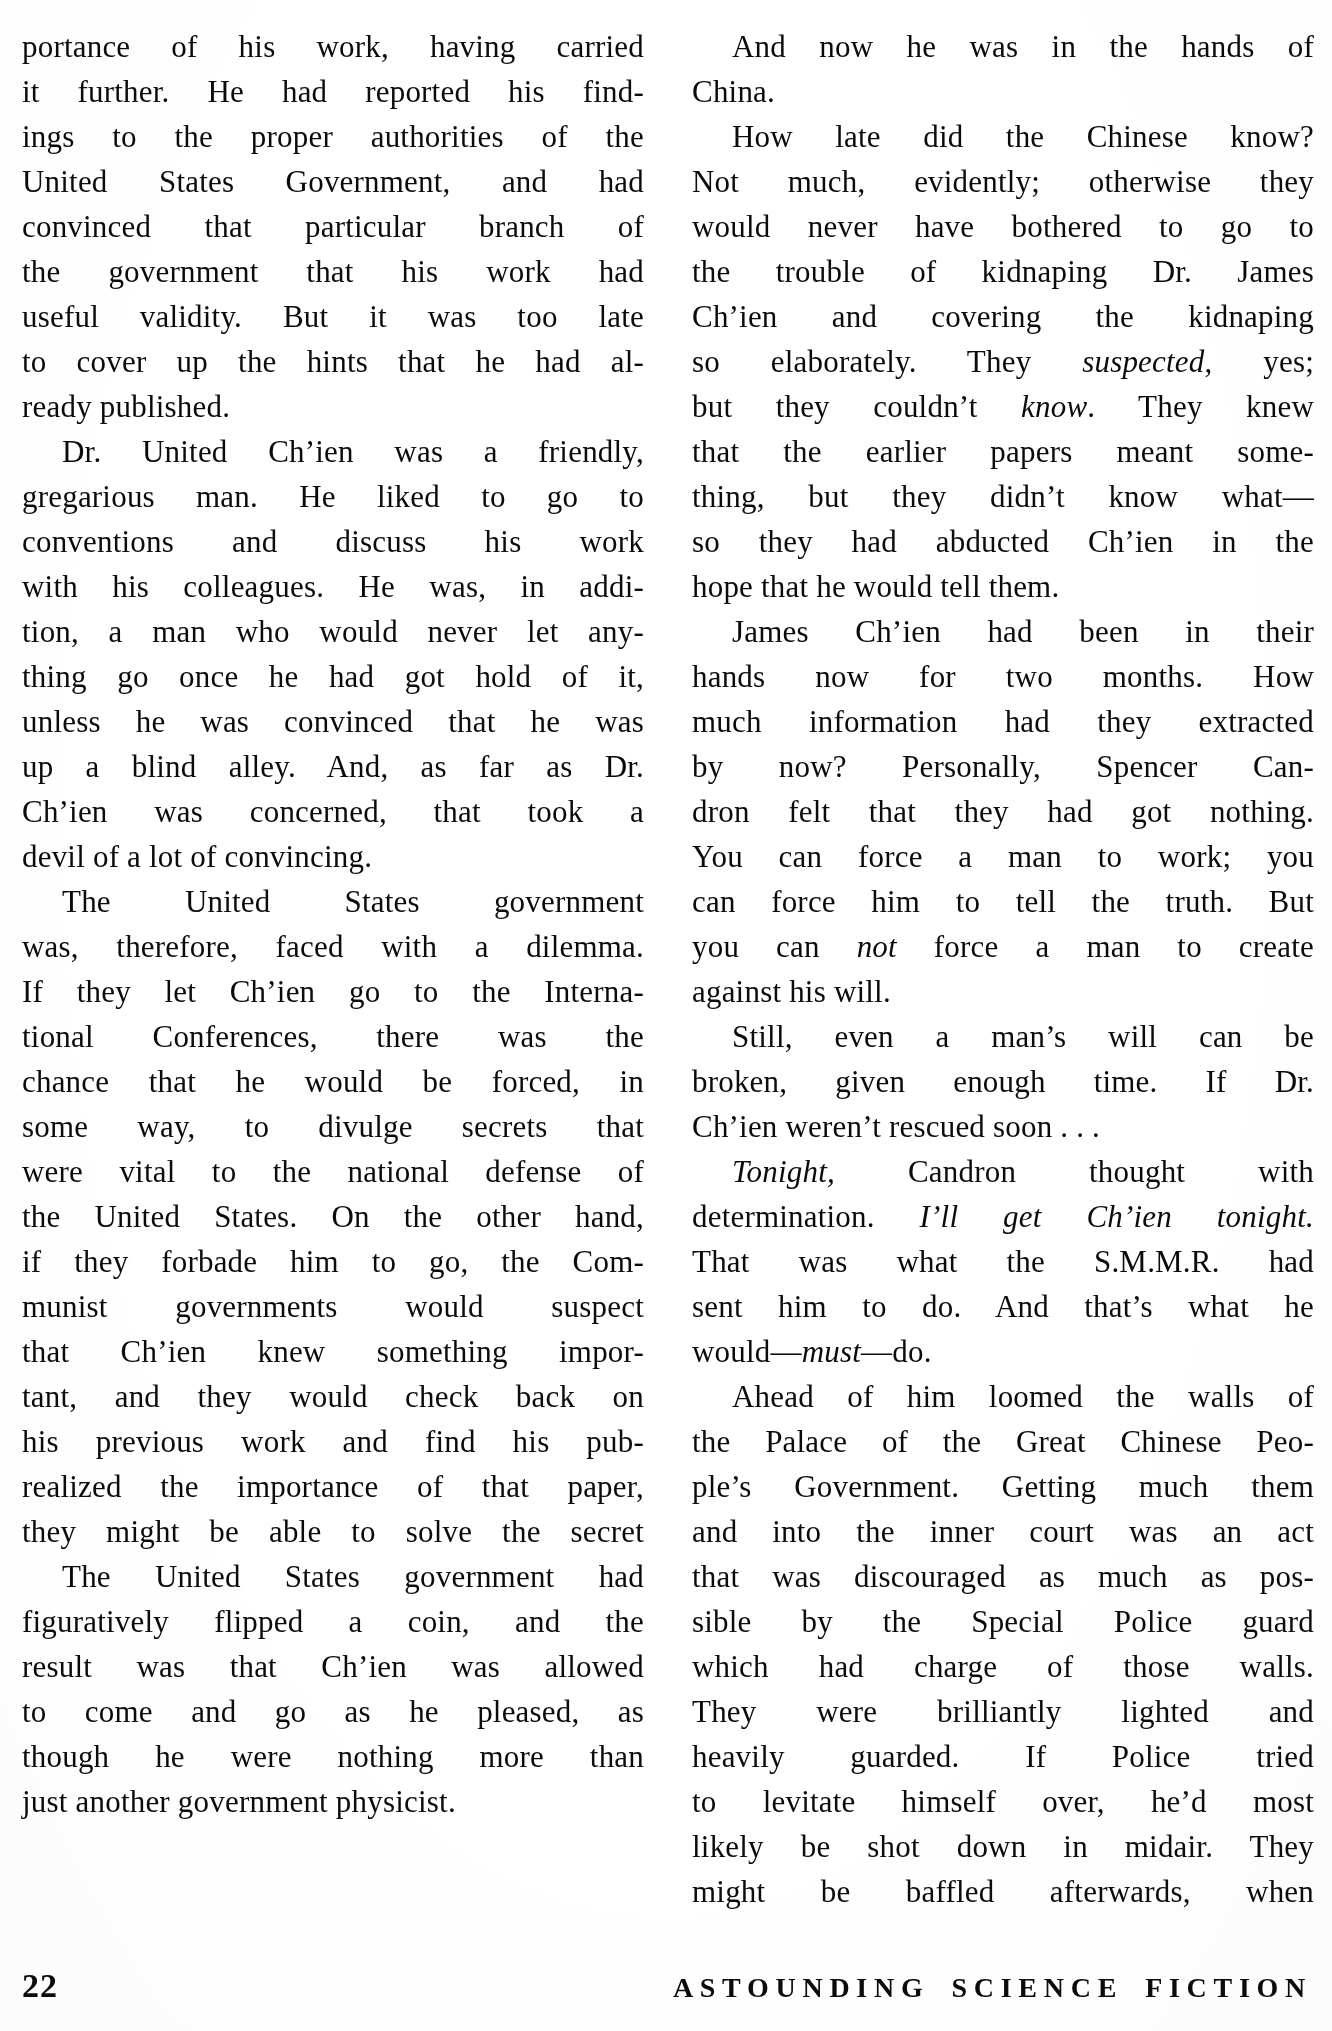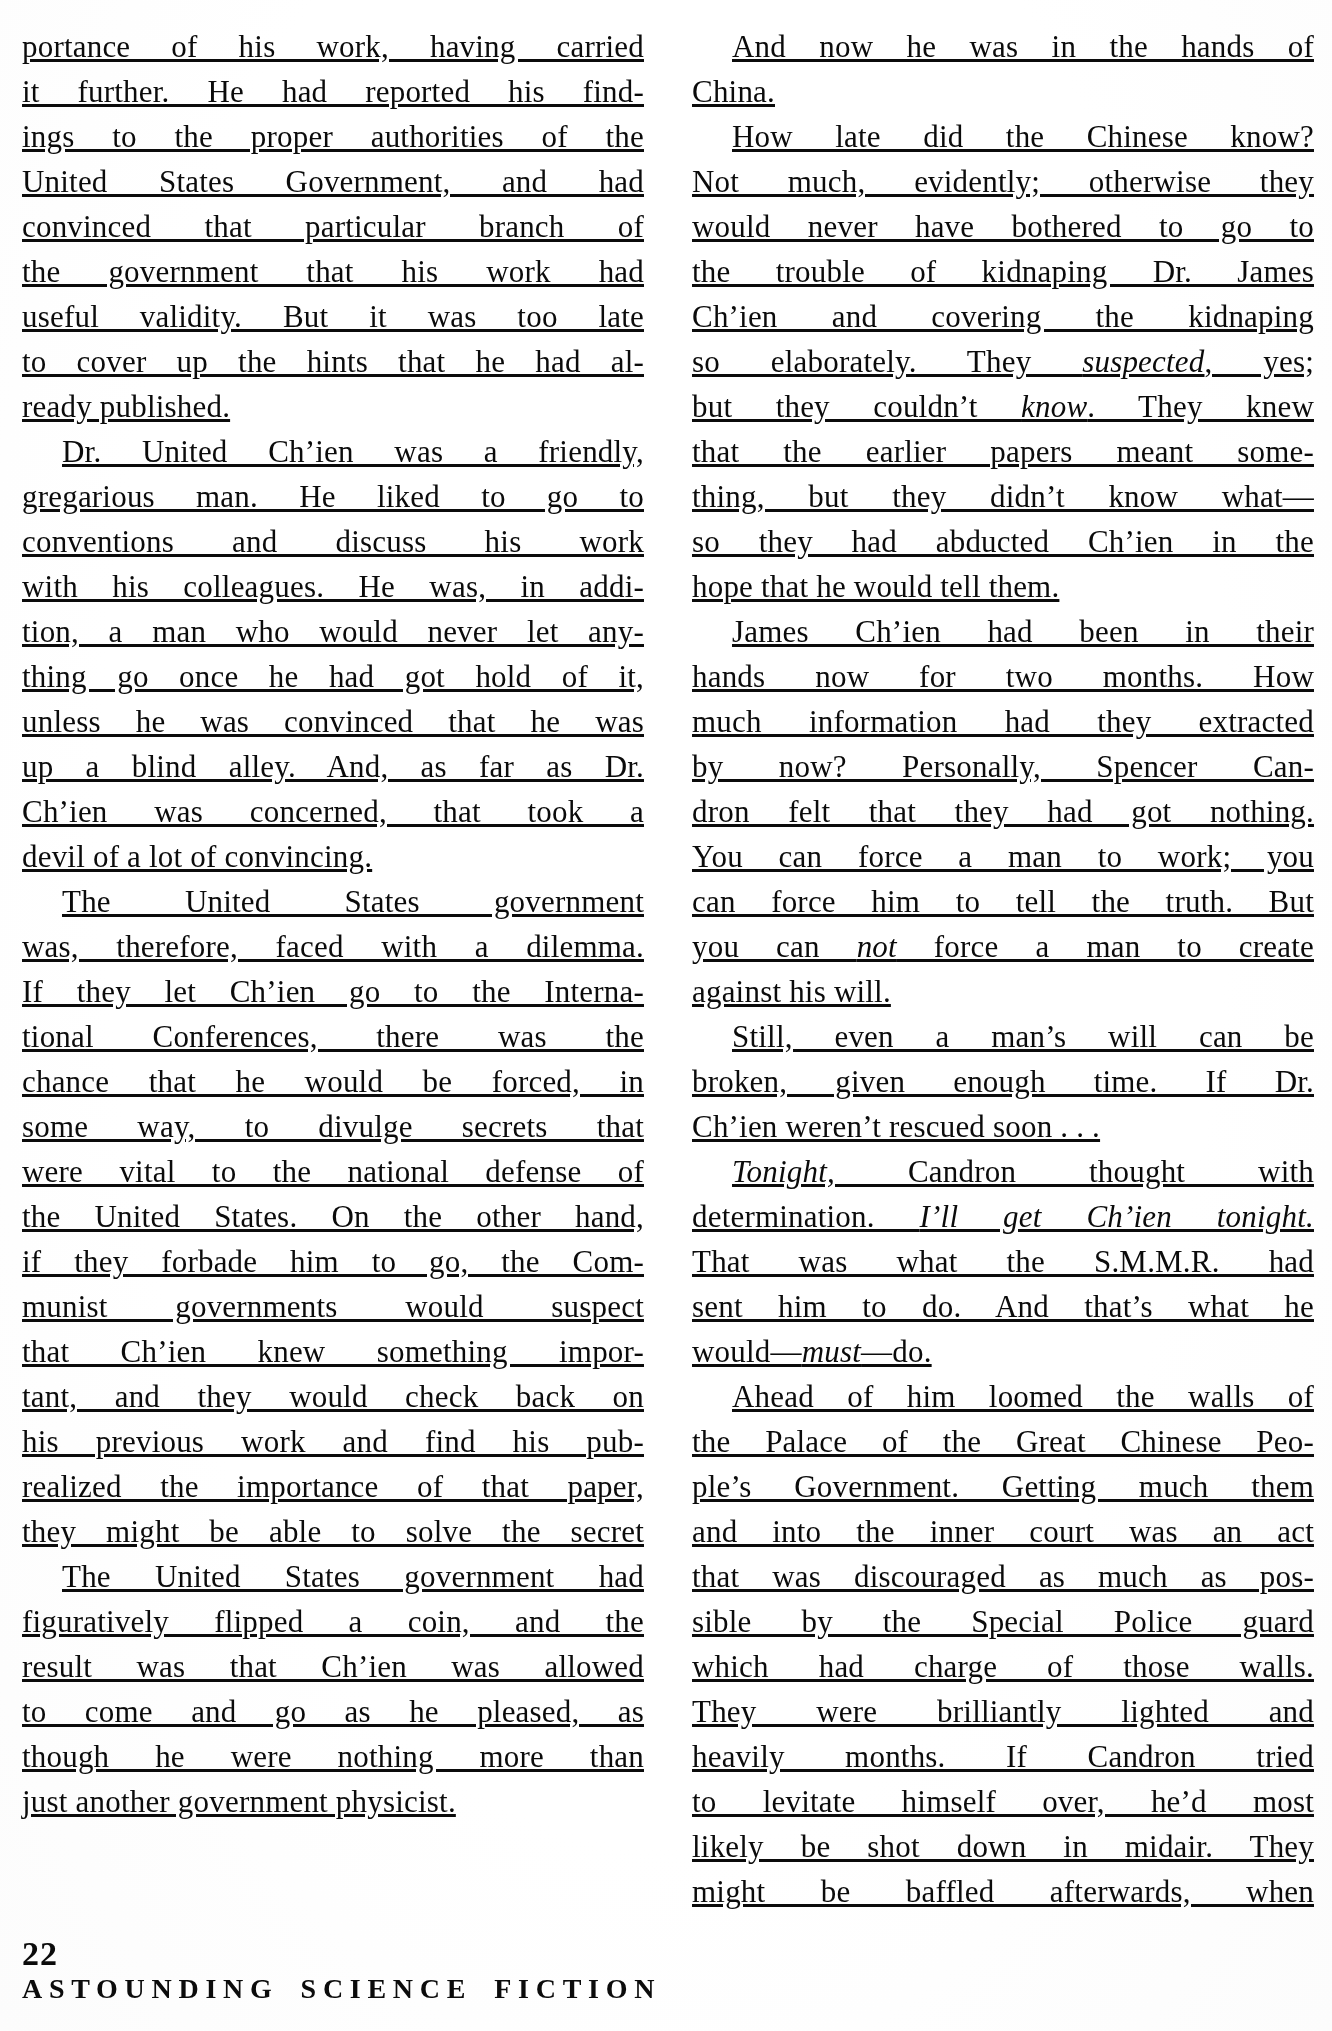--- a/index.html
+++ b/index.html
@@ -25,40 +25,38 @@
   .columns {
     display: flex;
     gap: 48px;
   }
   .col {
     width: 622px;
     font-size: 31px;
     line-height: 45px;
     letter-spacing: 0.2px;
     hyphens: none;
-    text-decoration: underline;
   }
   .para { margin: 0; }
   .line {
     text-align: justify;
     text-align-last: justify;
     min-height: 45px;
   }
   .line.last { text-align-last: left; }
   .para.indent .line:first-child { text-indent: 40px; }
   .it { font-style: italic; }
   .footer {
     position: absolute;
     left: 22px;
     right: 20px;
     bottom: 26px;
     display: flex;
     justify-content: space-between;
     align-items: baseline;
-    flex-direction: column;
   }
   .page-num {
     font-size: 34px;
     font-weight: bold;
     letter-spacing: 1px;
   }
   .mag-title {
     font-size: 28px;
     font-weight: bold;
     letter-spacing: 0.24em;
@@ -163,21 +161,21 @@
         </div>
         <div class="para indent">
           <div class="line">Ahead of him loomed the walls of</div>
           <div class="line">the Palace of the Great Chinese Peo-</div>
           <div class="line">ple’s Government. Getting much them</div>
           <div class="line">and into the inner court was an act</div>
           <div class="line">that was discouraged as much as pos-</div>
           <div class="line">sible by the Special Police guard</div>
           <div class="line">which had charge of those walls.</div>
           <div class="line">They were brilliantly lighted and</div>
-          <div class="line">heavily months. If Candron tried</div>
+          <div class="line">heavily guarded. If Police tried</div>
           <div class="line">to levitate himself over, he’d most</div>
           <div class="line">likely be shot down in midair. They</div>
           <div class="line">might be baffled afterwards, when</div>
         </div>
       </div>
   </div>
   <div class="footer">
     <span class="page-num">22</span>
     <span class="mag-title">ASTOUNDING SCIENCE FICTION</span>
   </div>

